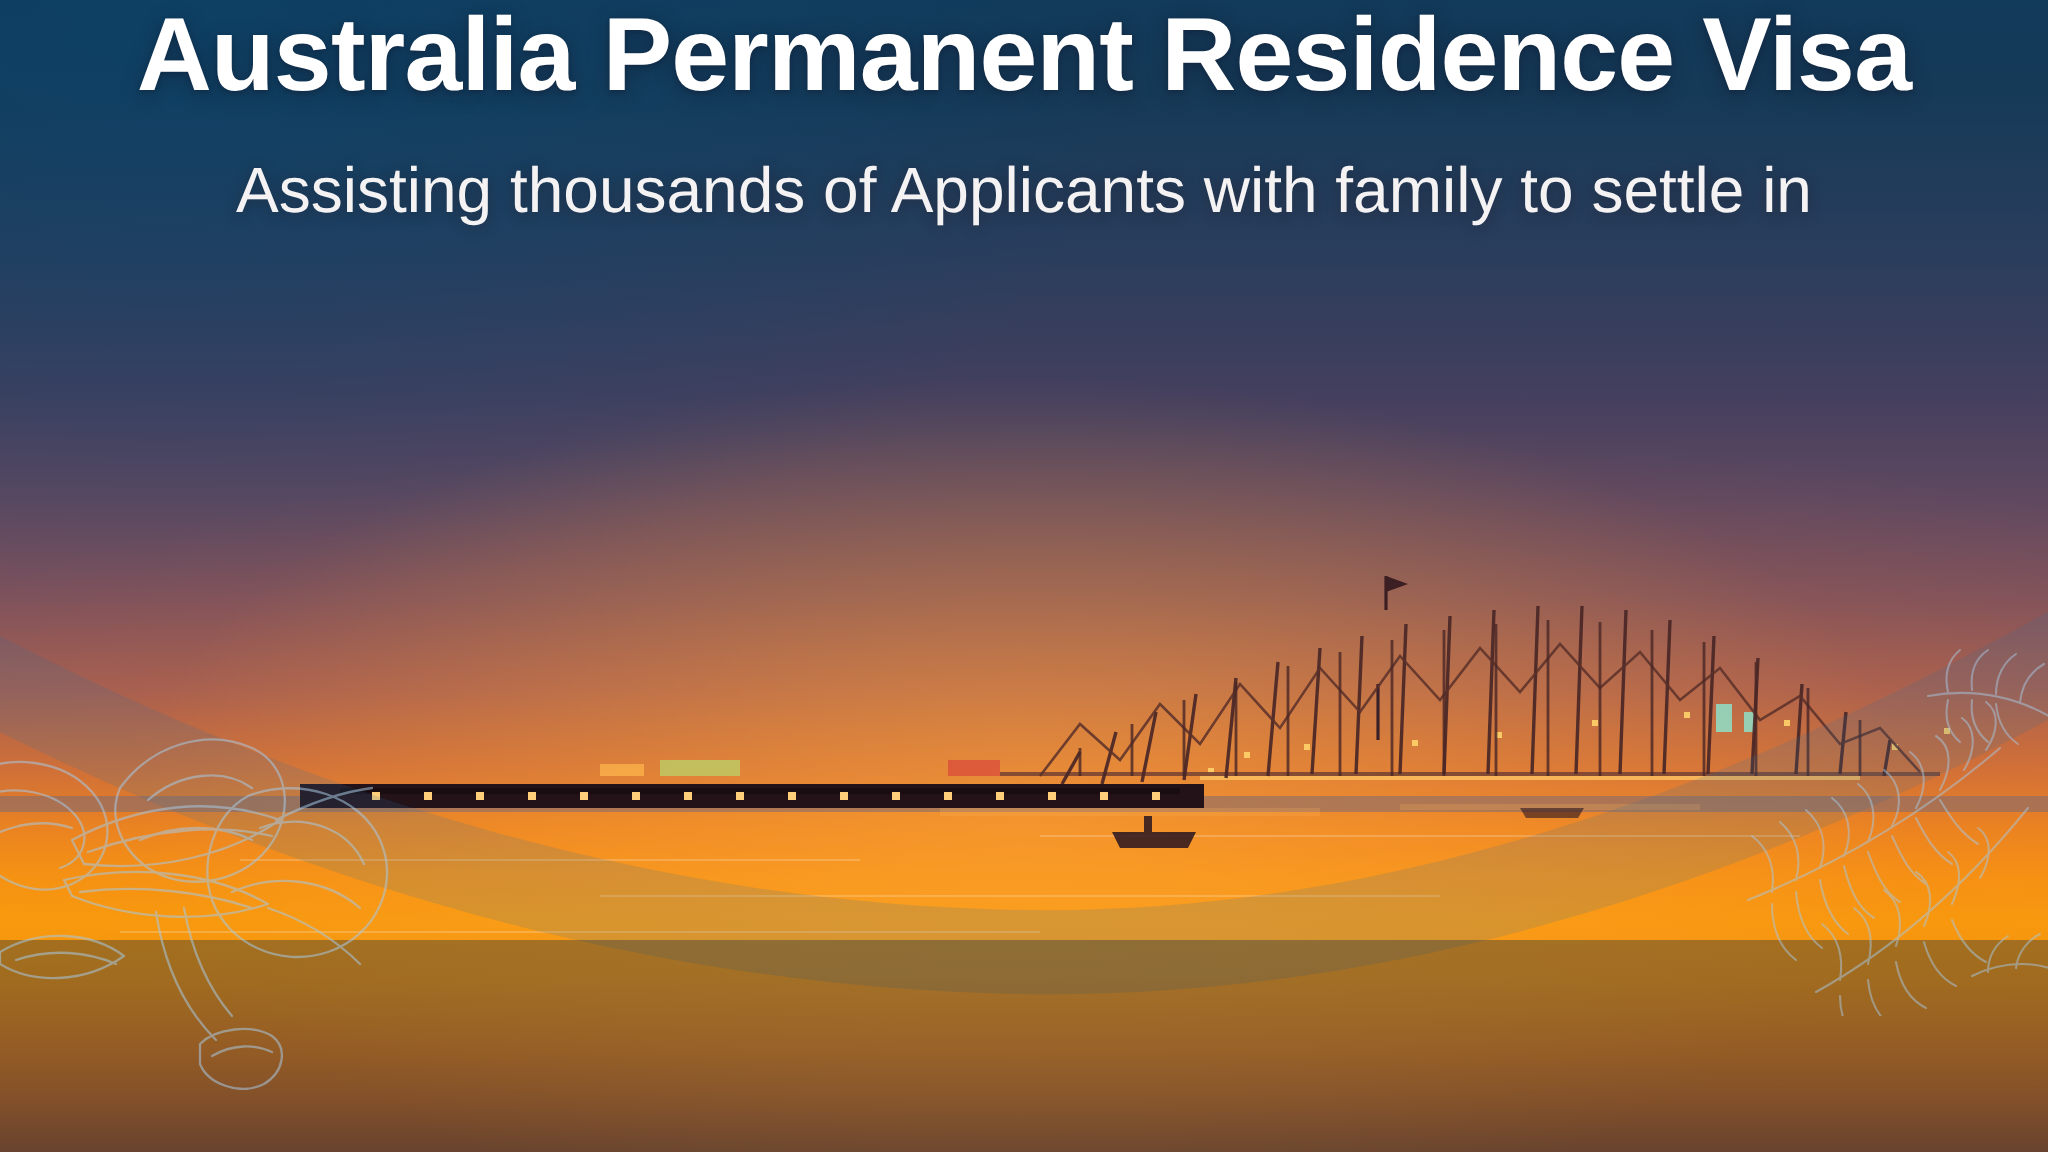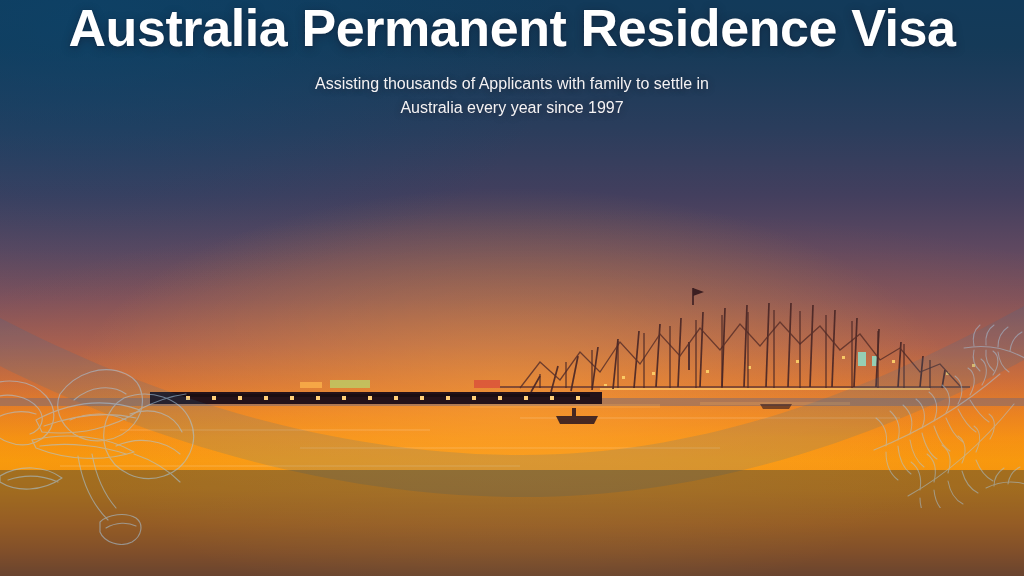--- a/index.html
+++ b/index.html
@@ -64,21 +64,21 @@
   #headline {
     font-size:52px;
     font-weight:700;
     letter-spacing:-0.4px;
     line-height:1.08;
     color:#ffffff;
     text-shadow:0 2px 10px rgba(20,25,45,.45), 0 1px 2px rgba(20,25,45,.35);
   }
   #subline {
     margin-top:16px;
-    font-size:16px;
+    font-size:32px;
     font-weight:400;
     line-height:1.48;
     color:#f4f2f3;
     text-shadow:0 1px 7px rgba(40,25,30,.45);
   }
   #subline .ln { display:block; }
 </style>
 </head>
 <body>
 
@@ -420,17 +420,16 @@
         <path d="M126,168 C126,160 130,154 136,150"></path>
         <path d="M140,166 C141,158 146,152 152,149"></path>
       </g>
     </svg>
   </div>
 
   <div class="copy">
     <h1 id="headline">Australia Permanent Residence Visa</h1>
     <p id="subline">
       <span class="ln">Assisting thousands of Applicants with family to settle in</span>
-      <span class="ln">Australia every year since 1997</span>
     </p>
   </div>
 
 </div>
 
 </body></html>

